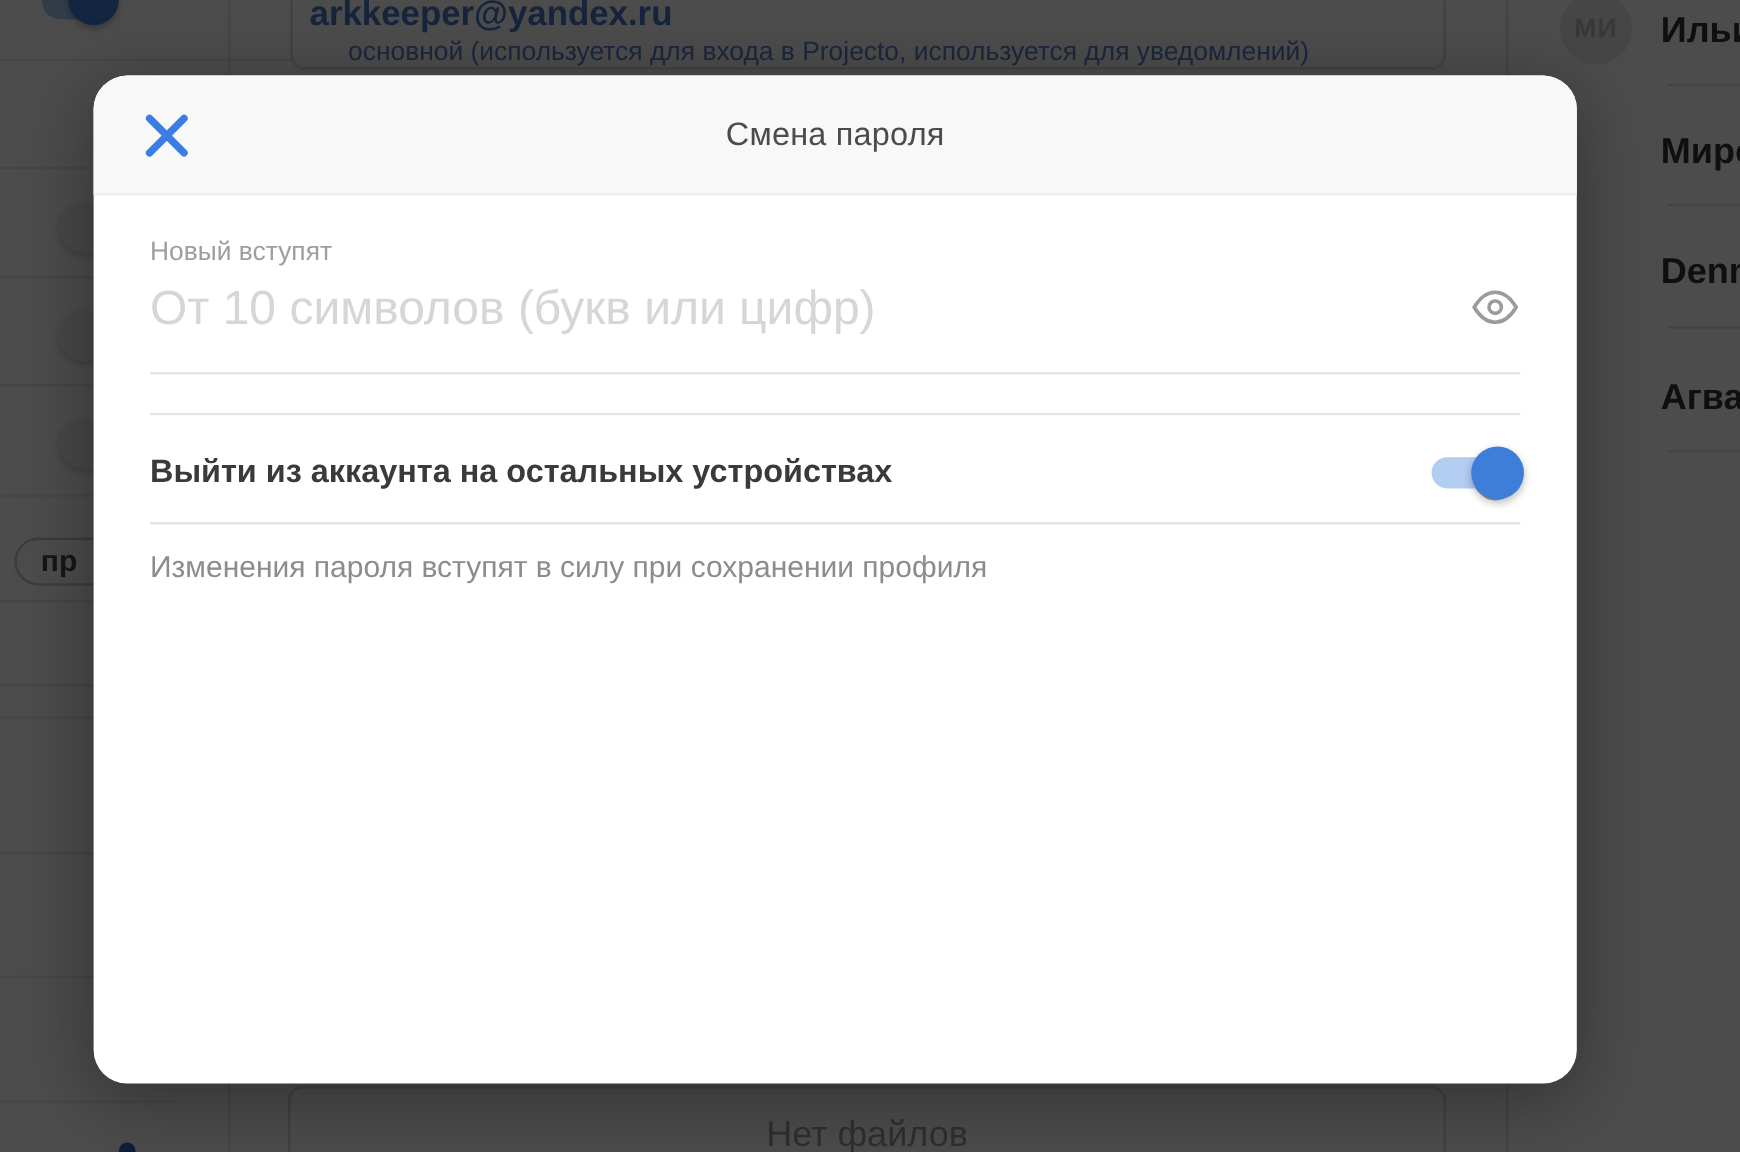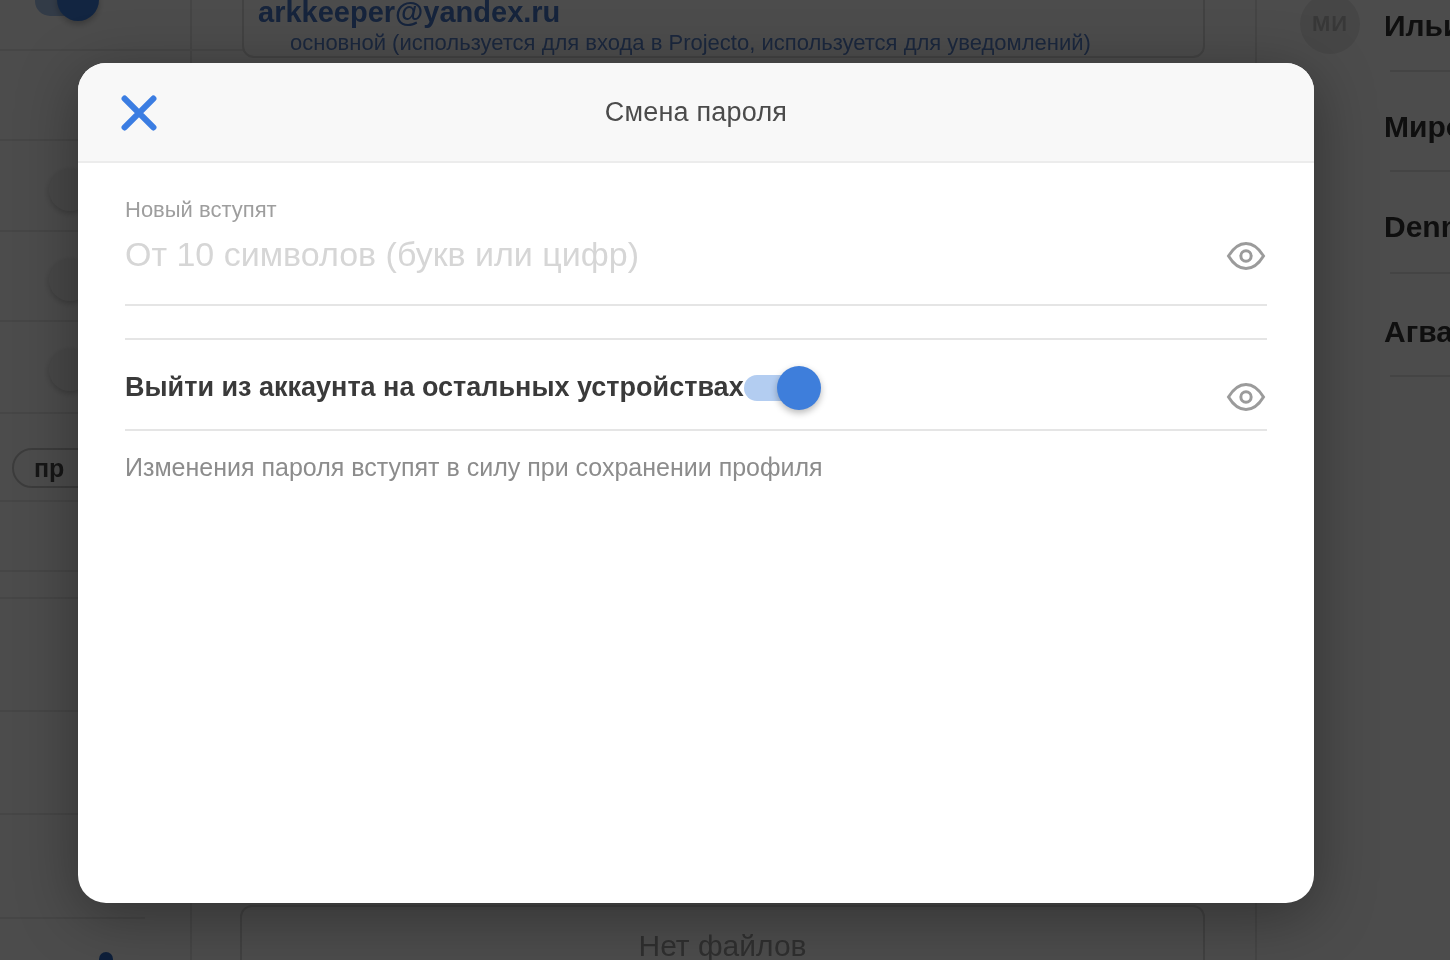--- a/index.html
+++ b/index.html
@@ -44,24 +44,24 @@
   .modal-header{height:100px;background:#f8f8f8;border-bottom:2px solid #ececec;border-radius:28px 28px 0 0;
     position:relative;display:flex;align-items:center;justify-content:center;box-sizing:border-box;}
   .modal-title{font-size:27px;font-weight:500;color:#4b4b4b;letter-spacing:.2px;}
   .close-btn{position:absolute;left:38px;top:27px;width:46px;height:46px;border:none;background:none;padding:0;cursor:pointer;}
   .modal-body{padding:0 47px;}
   .field{position:relative;border-bottom:2px solid #e5e5e5;}
   .field-1{margin-top:34px;}
   .field-2{margin-top:32px;}
   .field-label{font-size:22px;color:#9e9e9e;margin:0 0 10px;}
   .field input{display:block;width:calc(100% - 70px);border:none;outline:none;background:transparent;
-    font-family:"Liberation Sans", sans-serif;font-size:34px;color:#555;padding:2px 0 30px;}
+    font-family:"Liberation Sans", sans-serif;font-size:40px;color:#555;padding:2px 0 30px;}
   .field input::placeholder{color:#d6d6d6;opacity:1;}
   .eye-btn{position:absolute;right:0;top:44px;width:42px;height:32px;border:none;background:none;padding:0;cursor:pointer;}
-  .toggle-row{display:flex;align-items:center;justify-content:flex-start;border-bottom:2px solid #e5e5e5;
+  .toggle-row{display:flex;align-items:center;justify-content:space-between;border-bottom:2px solid #e5e5e5;
     padding:32px 0 26px;}
   .toggle-label{font-size:27px;font-weight:700;color:#3a3a3a;}
   .switch{position:relative;width:72px;height:26px;border-radius:13px;background:#b3cdf1;margin-right:2px;cursor:pointer;flex:none;}
   .switch .knob{position:absolute;top:-9px;left:0;width:44px;height:44px;border-radius:50%;background:#3e7edb;box-shadow:0 3px 7px rgba(0,0,0,.28);}
   .switch.on .knob{left:auto;right:-5px;}
   .note{margin-top:22px;font-size:25px;color:#8c8c8c;}
 </style>
 </head>
 <body>
 

